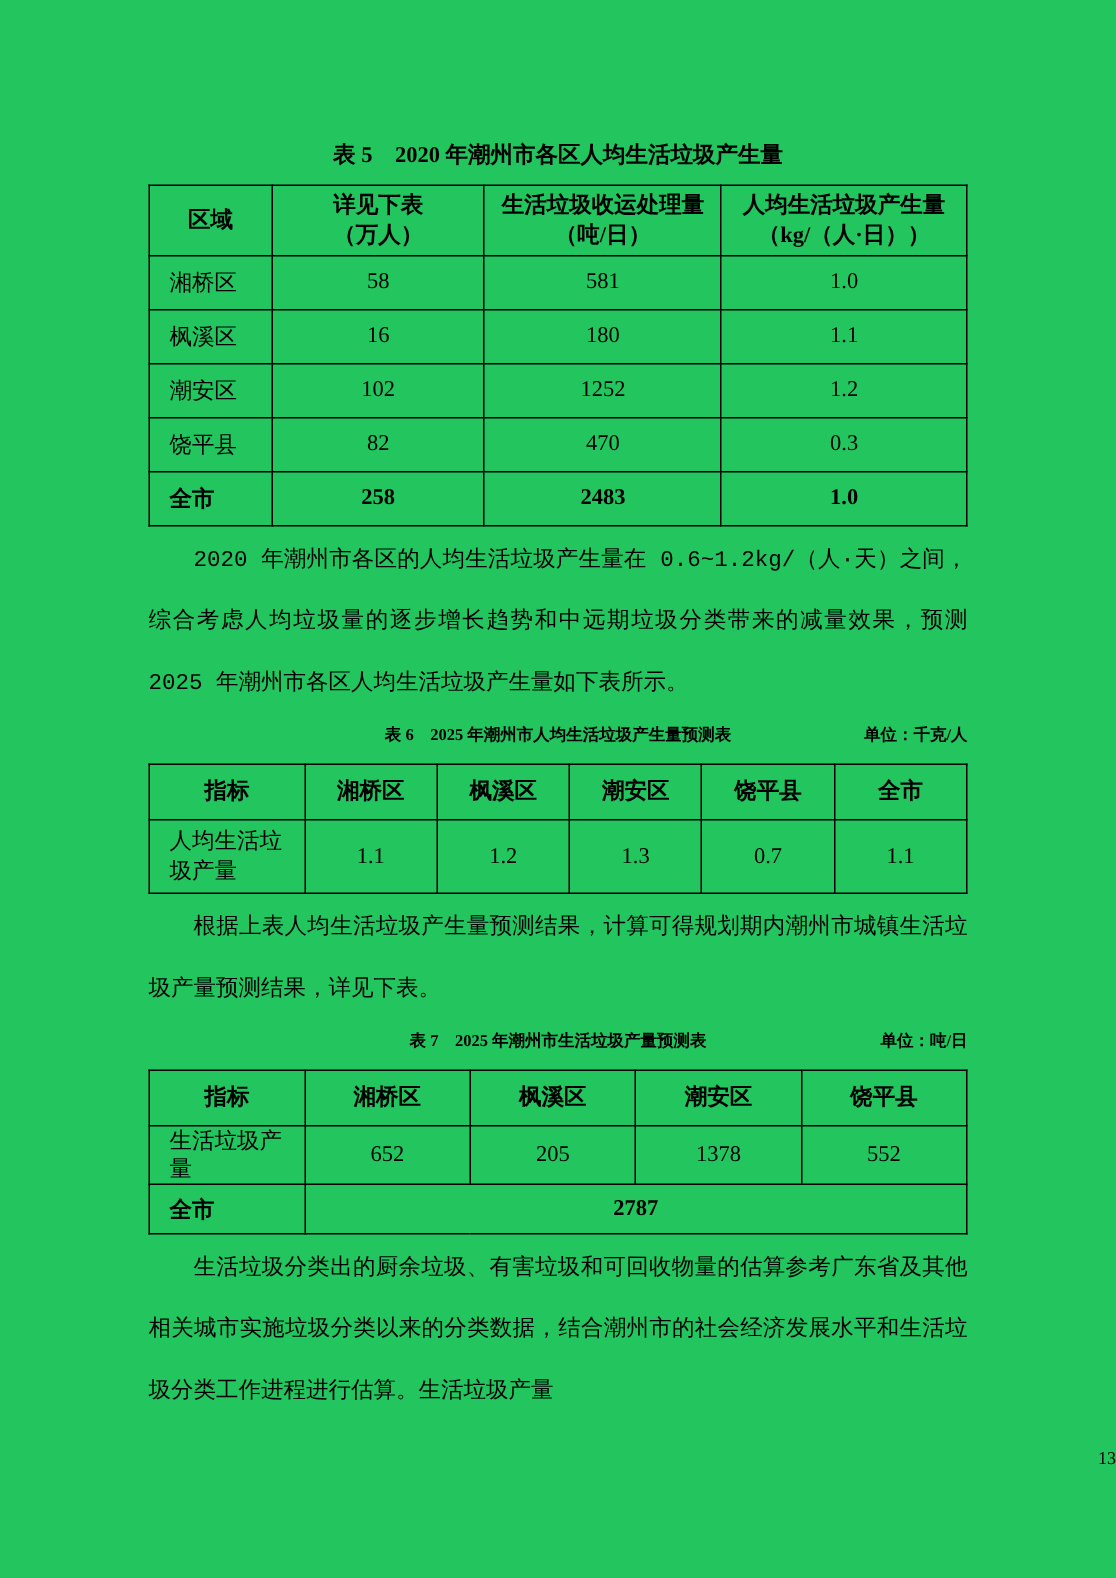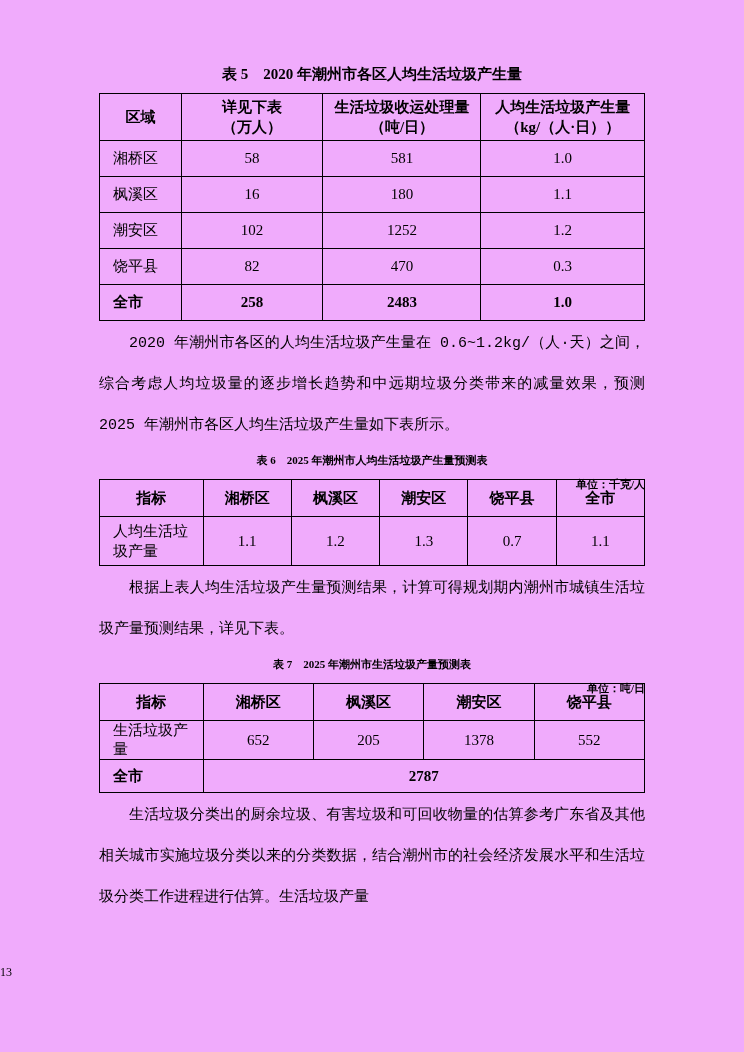--- a/index.html
+++ b/index.html
@@ -1,29 +1,29 @@
 <!DOCTYPE html>
 <html><head>
 <meta charset="utf-8">
 <style>
   html, body { margin: 0; padding: 0; background: #ffffff; }
   .page {
-    width: 744px; height: 1052px; position: relative; background: #f0abfc;
+    width: 744px; height: 1052px; position: relative; background: #22c55e;
     color: #000000; font-family: "Liberation Serif", "DejaVu Serif", serif;
-    padding: 64px 99px 0 99px; box-sizing: border-box; overflow: hidden;
+    padding: 94px 99px 0 99px; box-sizing: border-box; overflow: hidden;
   }
   .tbl-caption {
     font-size: 15px; font-weight: bold; text-align: center; line-height: 20px;
   }
   .cap5 { margin-bottom: 9px; }
   .cap-row {
     position: relative; font-size: 11px; font-weight: bold; text-align: center;
     line-height: 20px; margin-top: 4px; margin-bottom: 9px;
   }
-  .cap-unit { position: absolute; right: 0; top: 0; font-weight: bold; margin-top: 24px; }
+  .cap-unit { position: absolute; right: 0; top: 0; font-weight: bold; }
   table.tbl { width: 100%; border-collapse: collapse; table-layout: fixed; }
   .tbl th, .tbl td {
     border: 1px solid #000000; font-size: 15px; text-align: center;
     vertical-align: middle; padding: 0 6px; font-weight: normal;
   }
   .tbl th { font-weight: bold; white-space: pre-line; line-height: 20px; }
   .t5 th { height: 46px; }
   .t5 td { height: 35px; }
   .t6 th { height: 36px; }
   .t6 td { height: 48px; line-height: 20px; }
@@ -32,21 +32,21 @@
   .t7 tr.total td { height: 32px; }
   td.lbl { text-align: left; padding-left: 13px; }
   tr.total td { font-weight: bold; }
   p.body {
     font-size: 15px; line-height: 41px; text-align: justify; text-indent: 2em;
     margin: 2px 0 0 0;
     font-family: Liberation Mono, monospace;
   }
   .page-number {
     position: absolute; bottom: 72px; left: 0; width: 100%;
-    text-align: left; font-size: 12px;
+    text-align: right; font-size: 12px;
   }
 </style>
 </head>
 <body>
 
 <div class="page">
 
   <div class="tbl-caption cap5">表 5　2020 年潮州市各区人均生活垃圾产生量</div>
 
   <table class="tbl t5">

